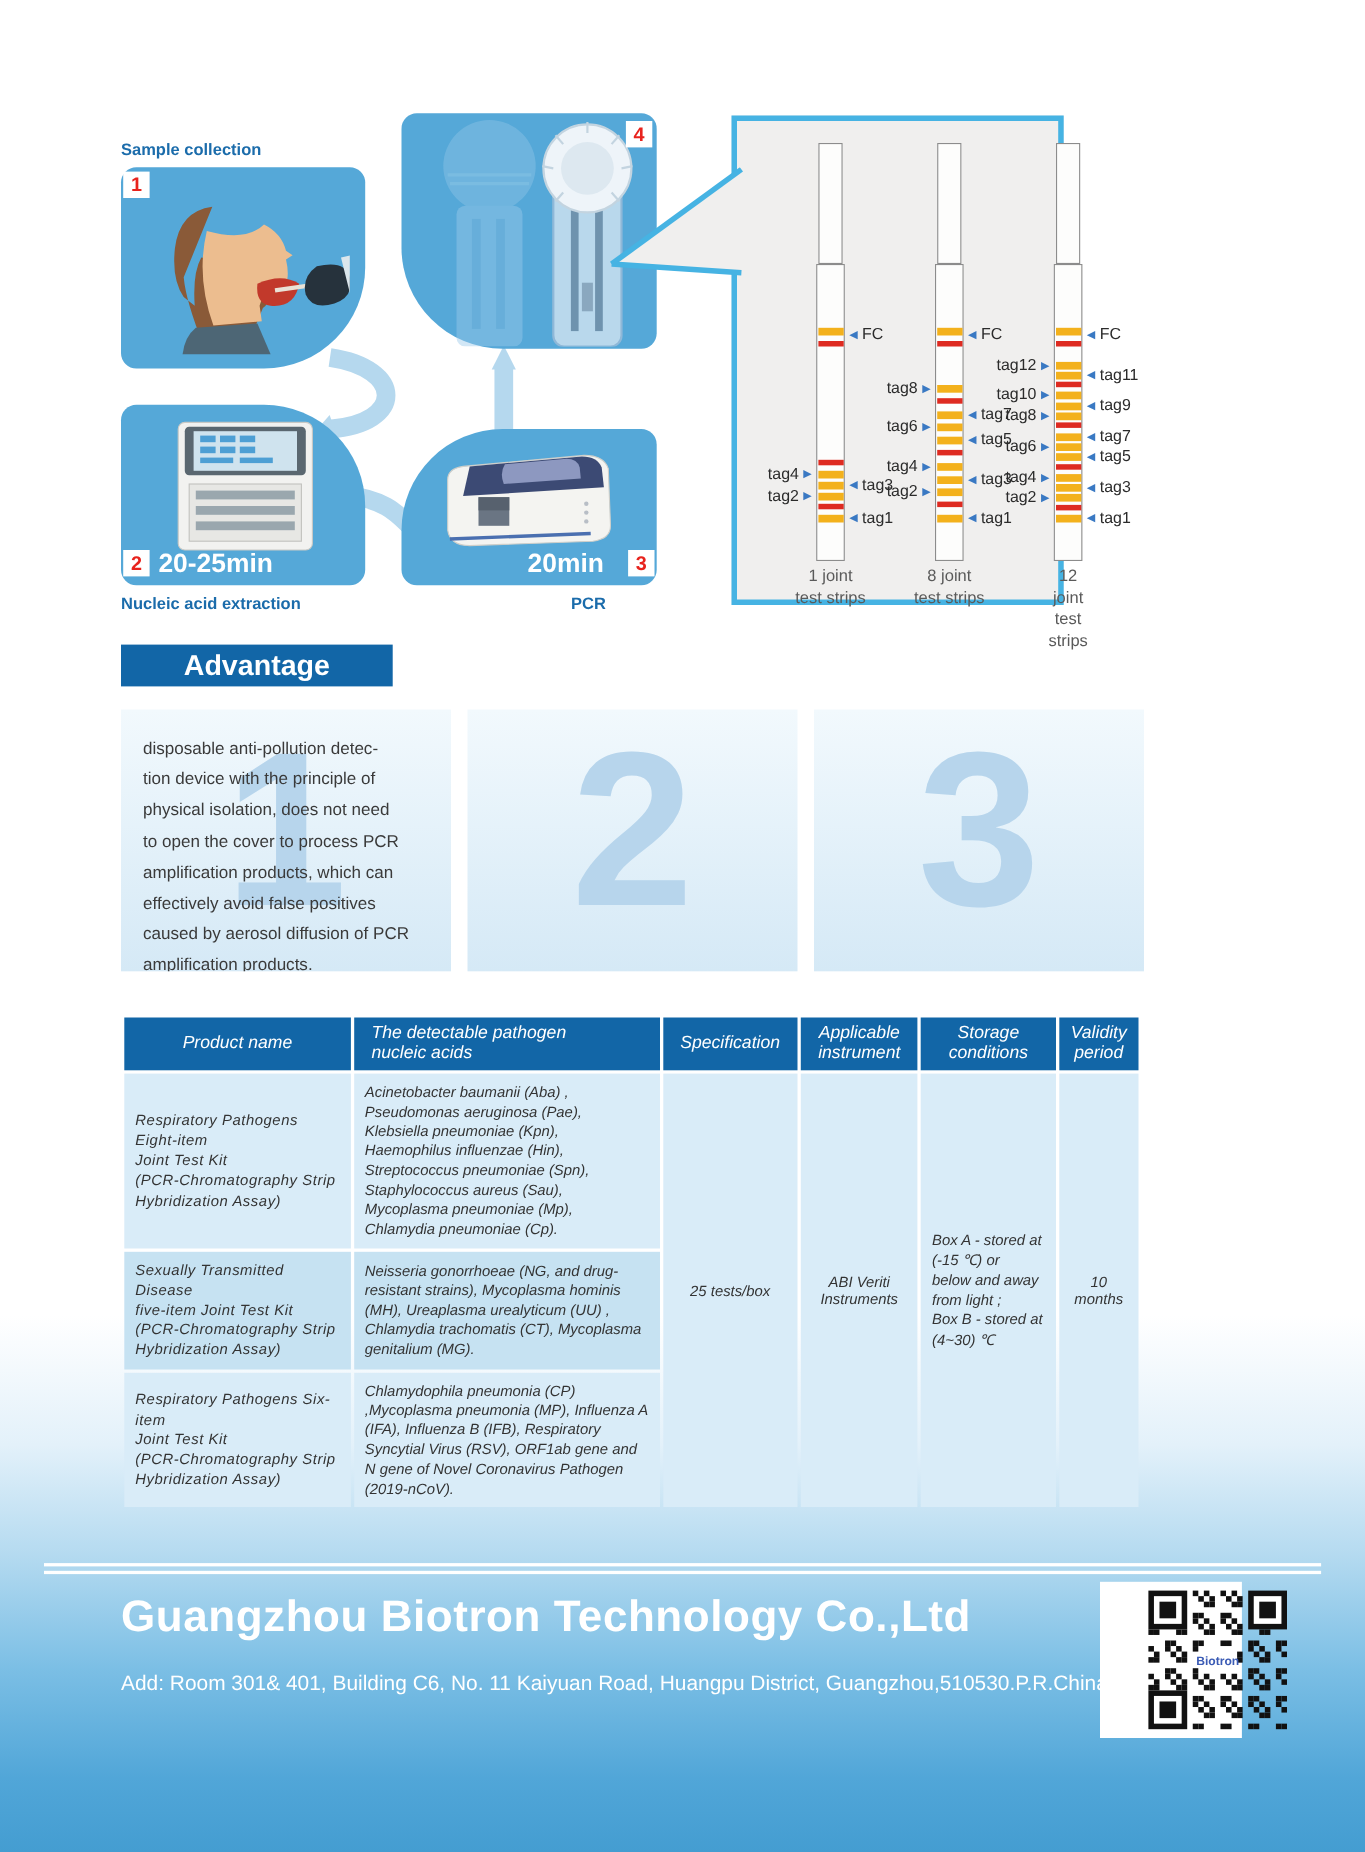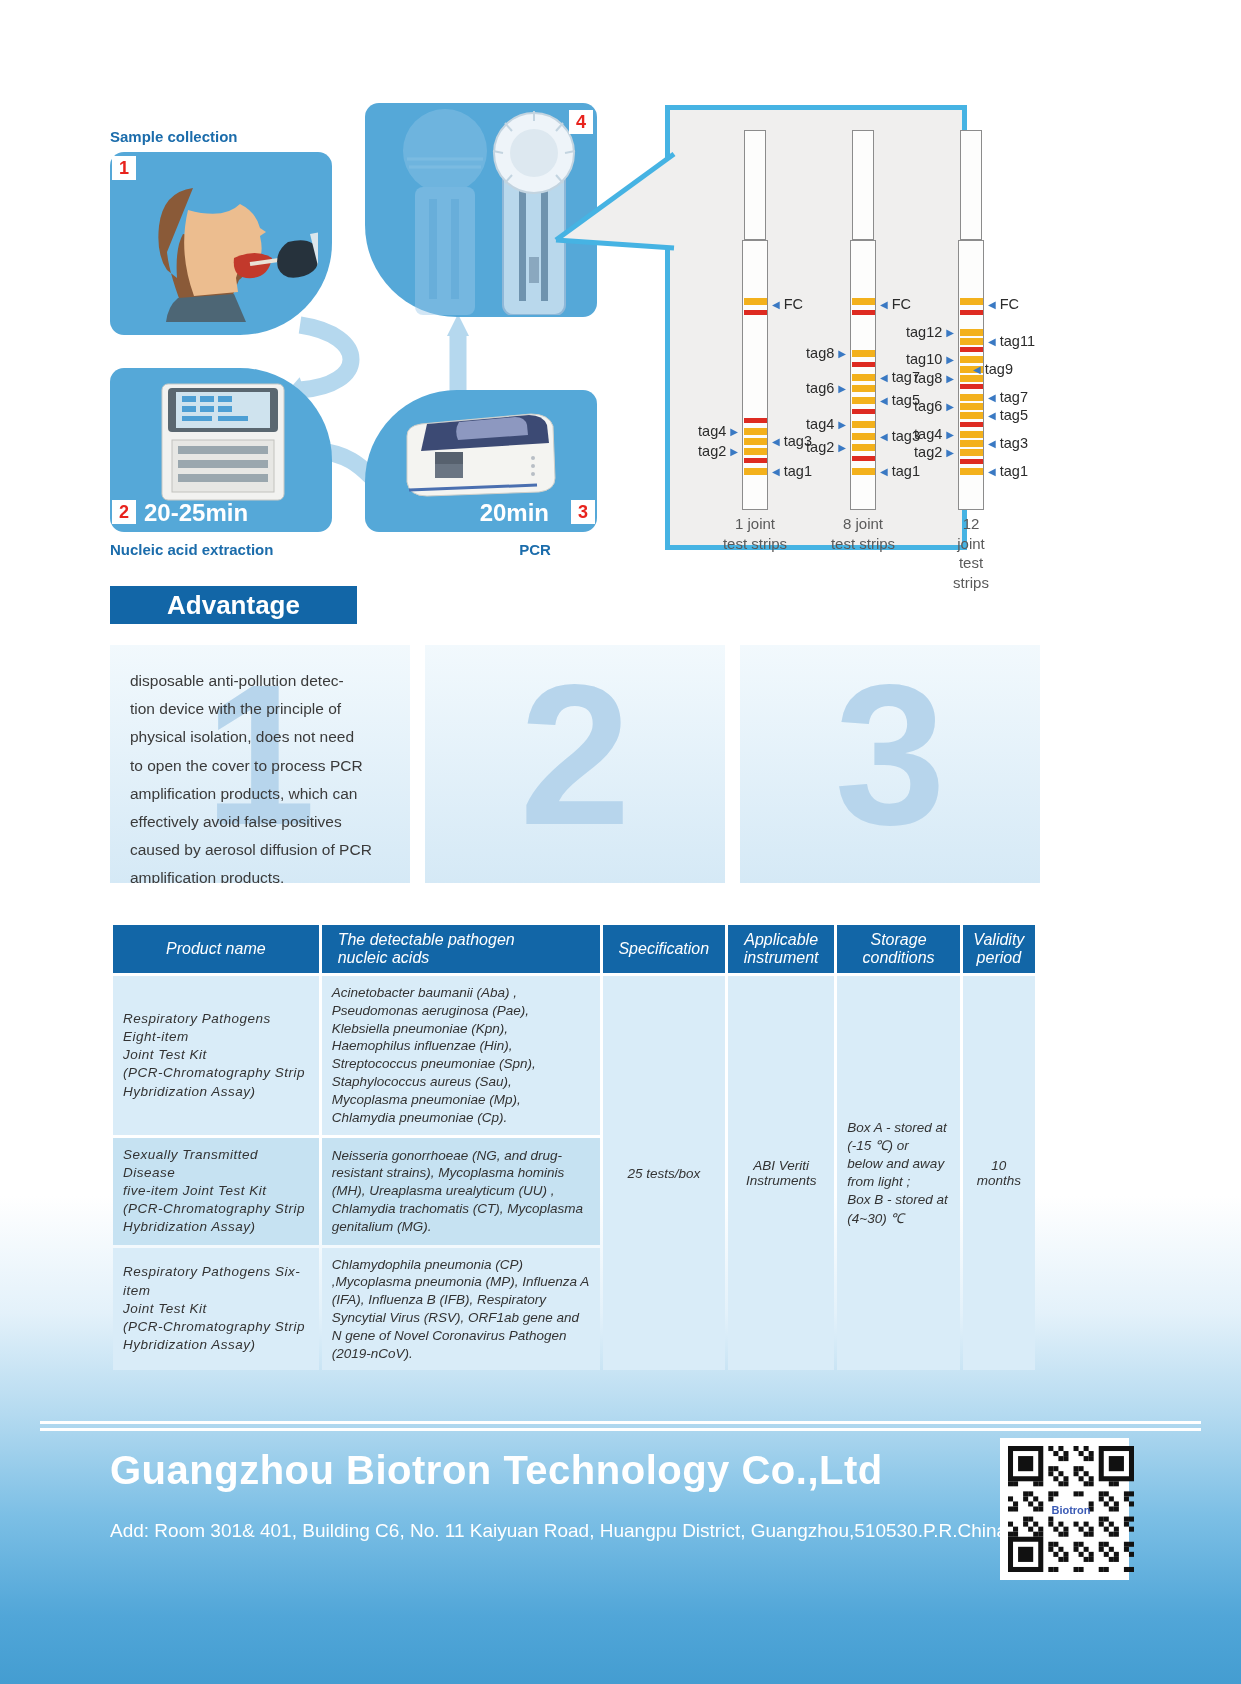--- a/index.html
+++ b/index.html
@@ -58,21 +58,21 @@
   td.cell-path { background:#d9ecf8; line-height:1.32; }
   tr.alt td.cell-product, tr.alt td.cell-path { background:#c6e2f2; }
   td.cell-merge { background:#d9ecf8; text-align:center; }
   td.cell-storage { text-align:left; line-height:1.35; padding-left:14px; }
 
   
   .rule { position:absolute; left:40px; width:1161px; height:2.5px; background:#ffffff; }
   #company { left:110px; top:1448px; color:#fff; font-size:40px; font-weight:bold; letter-spacing:.5px; }
   #address { left:110px; top:1520px; color:#fff; font-size:19px; }
   #contact { left:110px; top:1558px; color:#fff; font-size:19px; }
-  #qr-box { left:1000px; top:1438px; width:129px; height:142px; background:#fff; }
+  #qr-box { left:1000px; top:1438px; width:129px; height:142px; background:#fff;padding-left:36px; }
 </style>
 </head>
 <body>
 
 <div id="page">
 
   <svg class="abs" style="left:0;top:90px;" width="660" height="480">
     <g fill="none" stroke="#b5d8ee" stroke-width="17">
       <path d="M 300 235 C 368 245 368 295 300 300"></path>
       <path d="M 315 360 C 385 368 360 412 430 405"></path>
@@ -251,21 +251,21 @@
         <div class="band band-yellow" style="left: 289.5px; top: 302.2px; width: 23px;"></div>
         <div class="tag-label" style="top: 298.2px; left: 318px;"><span class="tag-arrow">◀</span> tag5</div>
         <div class="band band-yellow" style="left: 289.5px; top: 292.9px; width: 23px;"></div>
         <div class="tag-label" style="top: 288.9px; left: 284px; transform: translateX(-100%);">tag6 <span class="tag-arrow">▶</span></div>
         <div class="band band-yellow" style="left: 289.5px; top: 283.6px; width: 23px;"></div>
         <div class="tag-label" style="top: 279.6px; left: 318px;"><span class="tag-arrow">◀</span> tag7</div>
         <div class="band band-red" style="left: 289.5px; top: 274.3px; width: 23px;"></div>
         <div class="band band-yellow" style="left: 289.5px; top: 265px; width: 23px;"></div>
         <div class="tag-label" style="top: 261px; left: 284px; transform: translateX(-100%);">tag8 <span class="tag-arrow">▶</span></div>
         <div class="band band-yellow" style="left: 289.5px; top: 255.7px; width: 23px;"></div>
-        <div class="tag-label" style="top: 251.7px; left: 303px;"><span class="tag-arrow">◀</span> tag9</div>
+        <div class="tag-label" style="top: 251.7px; left: 318px;"><span class="tag-arrow">◀</span> tag9</div>
         <div class="band band-yellow" style="left: 289.5px; top: 246.4px; width: 23px;"></div>
         <div class="tag-label" style="top: 242.4px; left: 284px; transform: translateX(-100%);">tag10 <span class="tag-arrow">▶</span></div>
         <div class="band band-red" style="left: 289.5px; top: 237.1px; width: 23px;"></div>
         <div class="band band-yellow" style="left: 289.5px; top: 227.8px; width: 23px;"></div>
         <div class="tag-label" style="top: 223.8px; left: 318px;"><span class="tag-arrow">◀</span> tag11</div>
         <div class="band band-yellow" style="left: 289.5px; top: 218.5px; width: 23px;"></div>
         <div class="tag-label" style="top: 214.5px; left: 284px; transform: translateX(-100%);">tag12 <span class="tag-arrow">▶</span></div>
         <div class="strip-caption" style="left: 301px; top: 404px;">12 joint
 test strips</div>
       </div>

